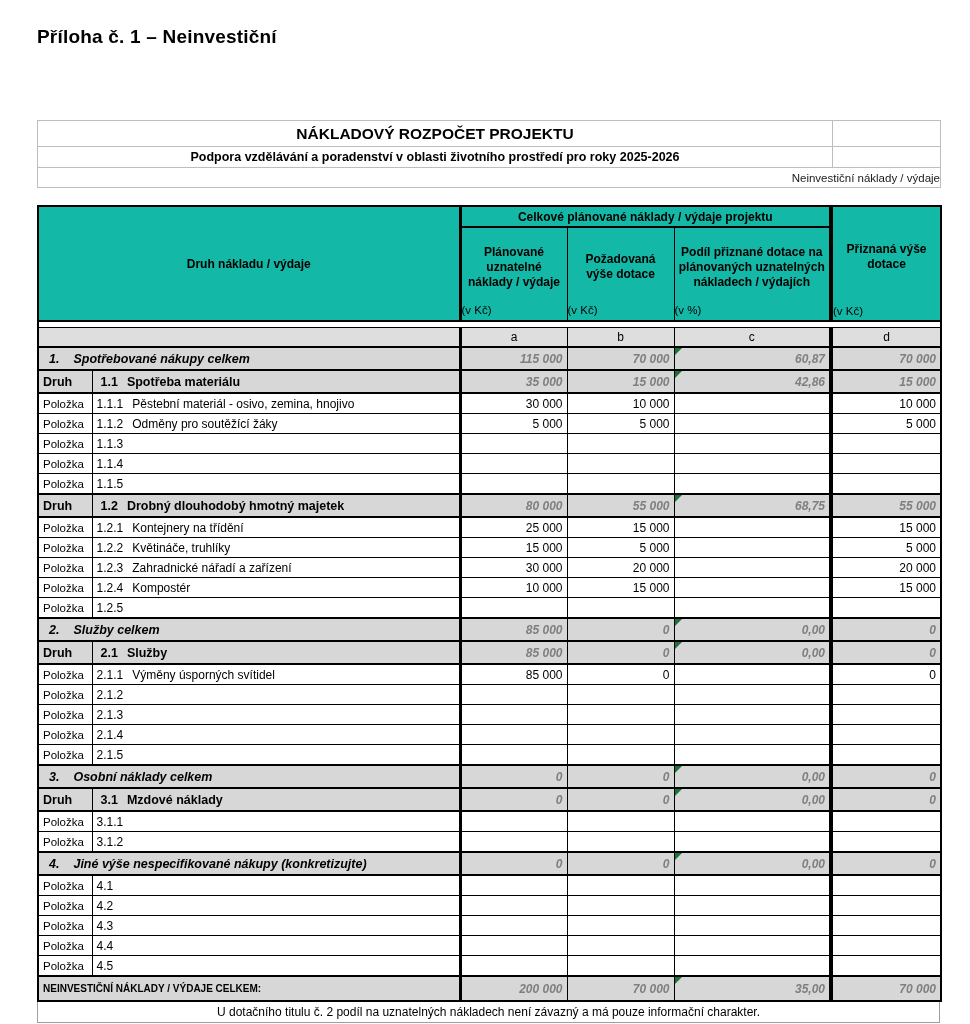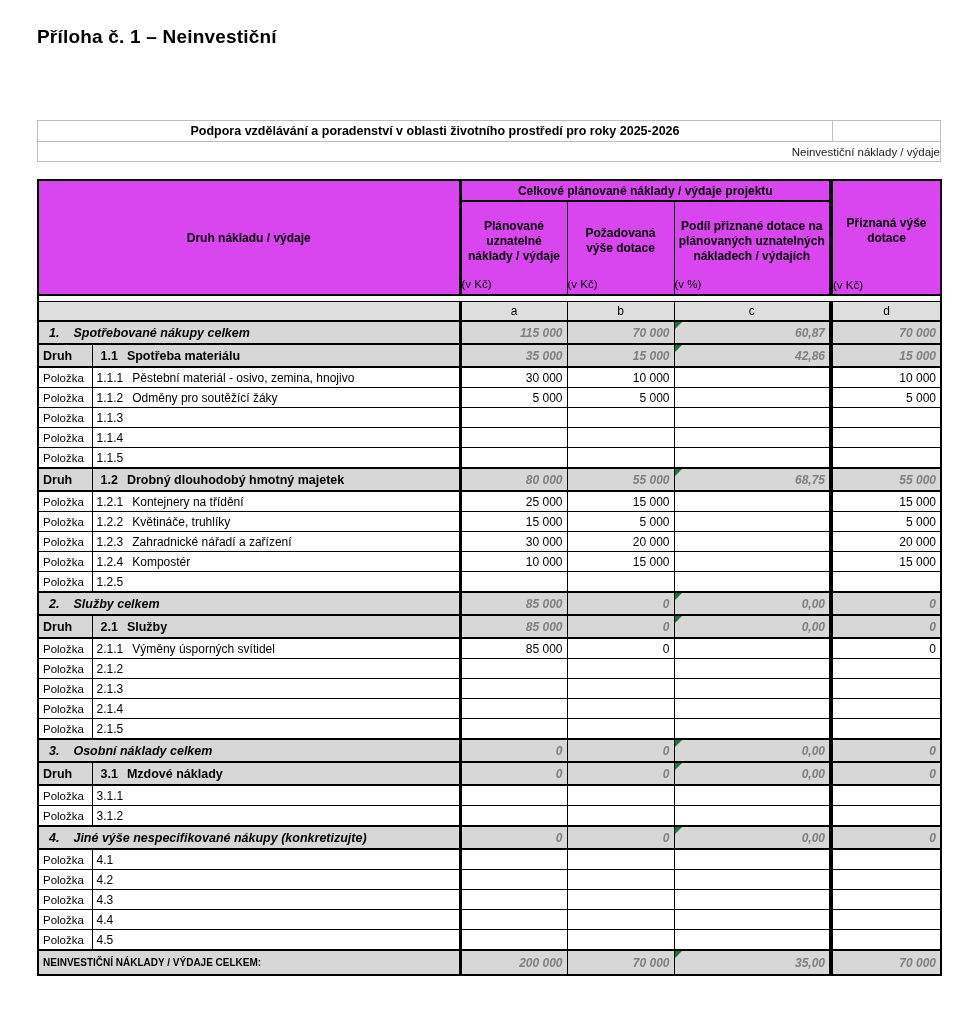--- a/index.html
+++ b/index.html
@@ -17,21 +17,21 @@
   .t3{height:19px;font-size:11.5px;text-align:right;color:#1a1a1a;}
   .gap{height:17px;}
 
   
   .main{border-collapse:collapse;table-layout:fixed;width:903px;border:2px solid #000;}
   .main td{border:1px solid #000;padding:0 4px;font-size:12px;height:19px;overflow:hidden;white-space:nowrap;vertical-align:middle;}
   .c-a{border-left:3px solid #000 !important;}
   .c-d{border-left:4px solid #000 !important;}
   .c-val{text-align:right;position:relative;}
 
-  .hdr-bg{background:#d946ef;}
+  .hdr-bg{background:#14b8a6;}
   .hdr-group{font-size:12.5px;font-weight:bold;text-align:center;height:21px;border-bottom:2px solid #000 !important;}
   .hdr-type{font-size:12.5px;font-weight:bold;text-align:center;vertical-align:middle;}
   .hdr-cell{padding:0 !important;}
   .hwrap{position:relative;height:90px;display:flex;align-items:center;justify-content:center;}
   .hwrap-d{height:113px;}
   .hname{font-size:12px;font-weight:bold;text-align:center;line-height:1.25;white-space:normal;padding:0 3px 14px 3px;}
   .hunit{position:absolute;bottom:3px;left:0;right:0;text-align:left;font-size:11.5px;font-weight:normal;}
 
   .r-spacer td{height:5px;border-top:2px solid #000;border-bottom:1px solid #000;background:#fff;}
   .r-letters td{height:18px;background:#dedede;text-align:center;font-size:12px;}
@@ -64,20 +64,24 @@
   <h1 class="page-title">Příloha č. 1 – Neinvestiční</h1>
 
   <div class="doc">
 
     <table class="title-tbl">
       <colgroup>
           <col style="width:795px">
           <col style="width:108px">
         </colgroup>
       <tbody>
+          <tr>
+        <td class="t1">NÁKLADOVÝ ROZPOČET PROJEKTU</td>
+        <td></td>
+      </tr>
       <tr>
         <td class="t2">Podpora vzdělávání a poradenství v oblasti životního prostředí pro roky 2025-2026</td>
         <td></td>
       </tr>
       <tr>
         <td class="t3" colspan="2">Neinvestiční náklady / výdaje</td>
       </tr>
     </tbody>
       </table>
 
@@ -379,15 +383,16 @@
           <tr class="r-total">
             <td colspan="2" class="c-desc">NEINVESTIČNÍ NÁKLADY / VÝDAJE CELKEM:</td>
             <td class="c-val c-a">200 000</td>
             <td class="c-val c-b">70 000</td>
             <td class="c-val c-c">35,00<span class="tri"></span></td>
             <td class="c-val c-d">70 000</td>
           </tr>
         </tbody>
     </table>
 
+    <div class="footnote">U dotačního titulu č. 2 podíl na uznatelných nákladech není závazný a má pouze informační charakter.</div>
 
   </div>
 </div>
 
 </body></html>

